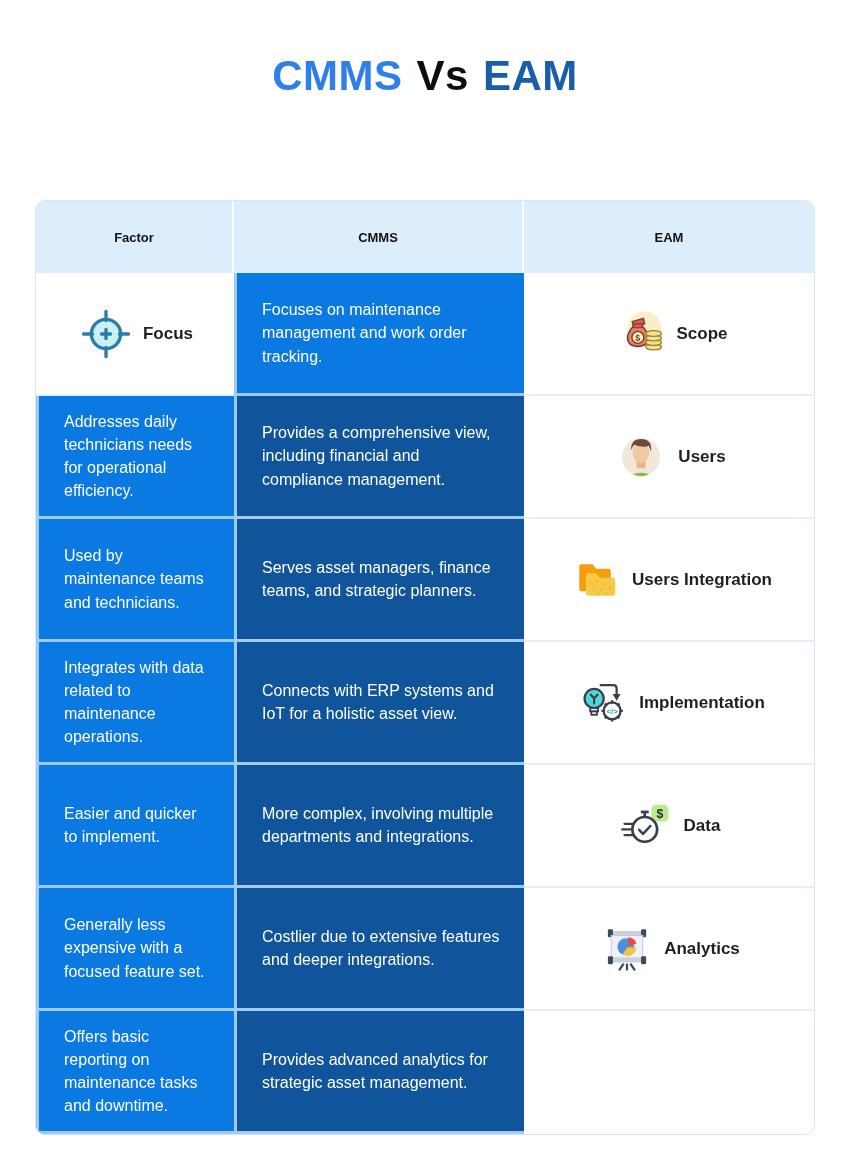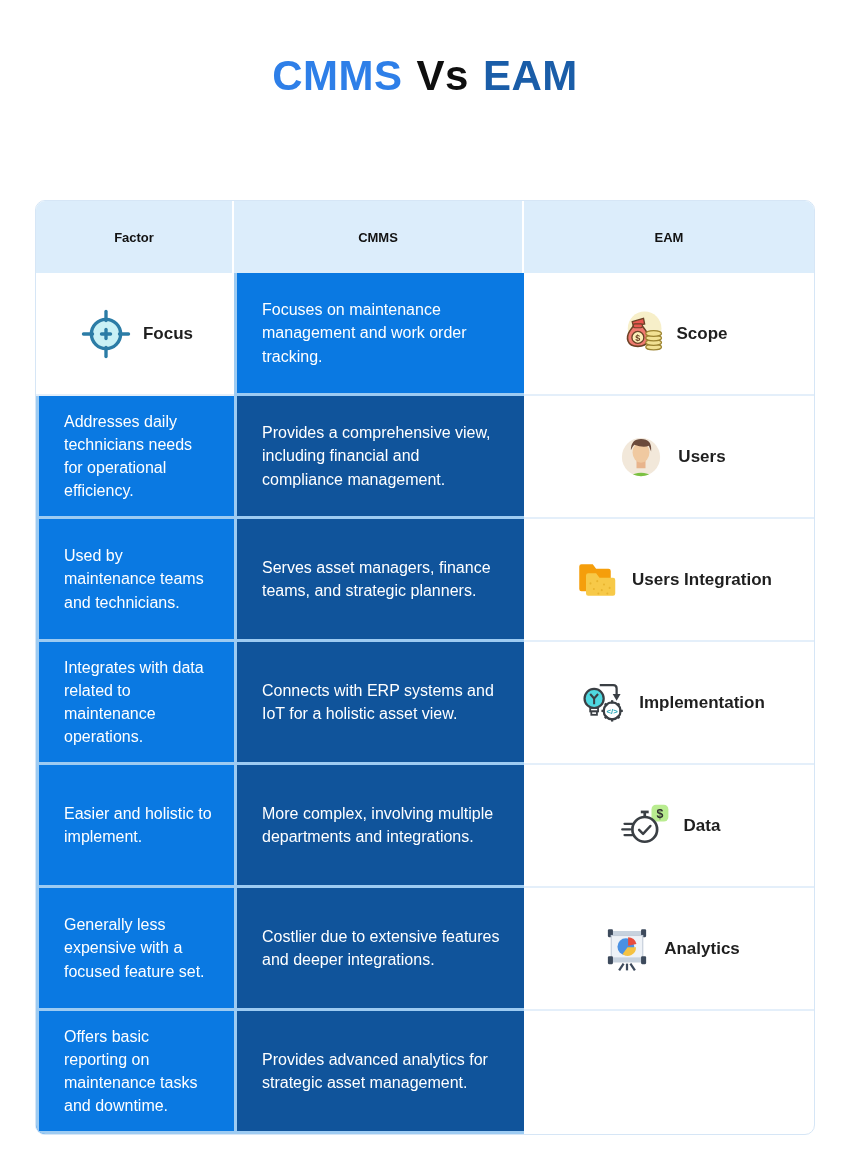--- a/index.html
+++ b/index.html
@@ -183,21 +183,21 @@
             <line x1="26.5" y1="24.5" x2="28.5" y2="26.5"></line>
               <line x1="37.5" y1="35.5" x2="39.5" y2="37.5"></line>
             <line x1="39.5" y1="24.5" x2="37.5" y2="26.5"></line>
               <line x1="28.5" y1="35.5" x2="26.5" y2="37.5"></line>
           </g>
           <text x="33" y="34" font-size="7" font-weight="bold" fill="#2aa8b8" text-anchor="middle">&lt;/&gt;</text>
         </svg>
       </span>
       <span class="flabel">Implementation</span>
     </div>
-    <div class="bcell cmms">Easier and holistic to implement.</div>
+    <div class="bcell cmms">Easier and quicker to implement.</div>
     <div class="bcell eam">More complex, involving multiple departments and integrations.</div>
 
     <div class="fcell">
       <span class="icon-wrap">
         <svg width="54" height="54" viewBox="0 0 48 48">
           <rect x="28" y="5" width="15" height="15" rx="4" fill="#b9ec90"></rect>
           <text x="35.5" y="16.5" font-size="11" font-weight="bold" fill="#2f2f2f" text-anchor="middle">$</text>
           <line x1="22" y1="12" x2="22" y2="16" stroke="#3a3f44" stroke-width="2.4"></line>
           <line x1="18.5" y1="11.5" x2="25.5" y2="11.5" stroke="#3a3f44" stroke-width="2.4"></line>
           <circle cx="22" cy="27" r="11" fill="#ffffff" stroke="#3a3f44" stroke-width="2.4"></circle>

